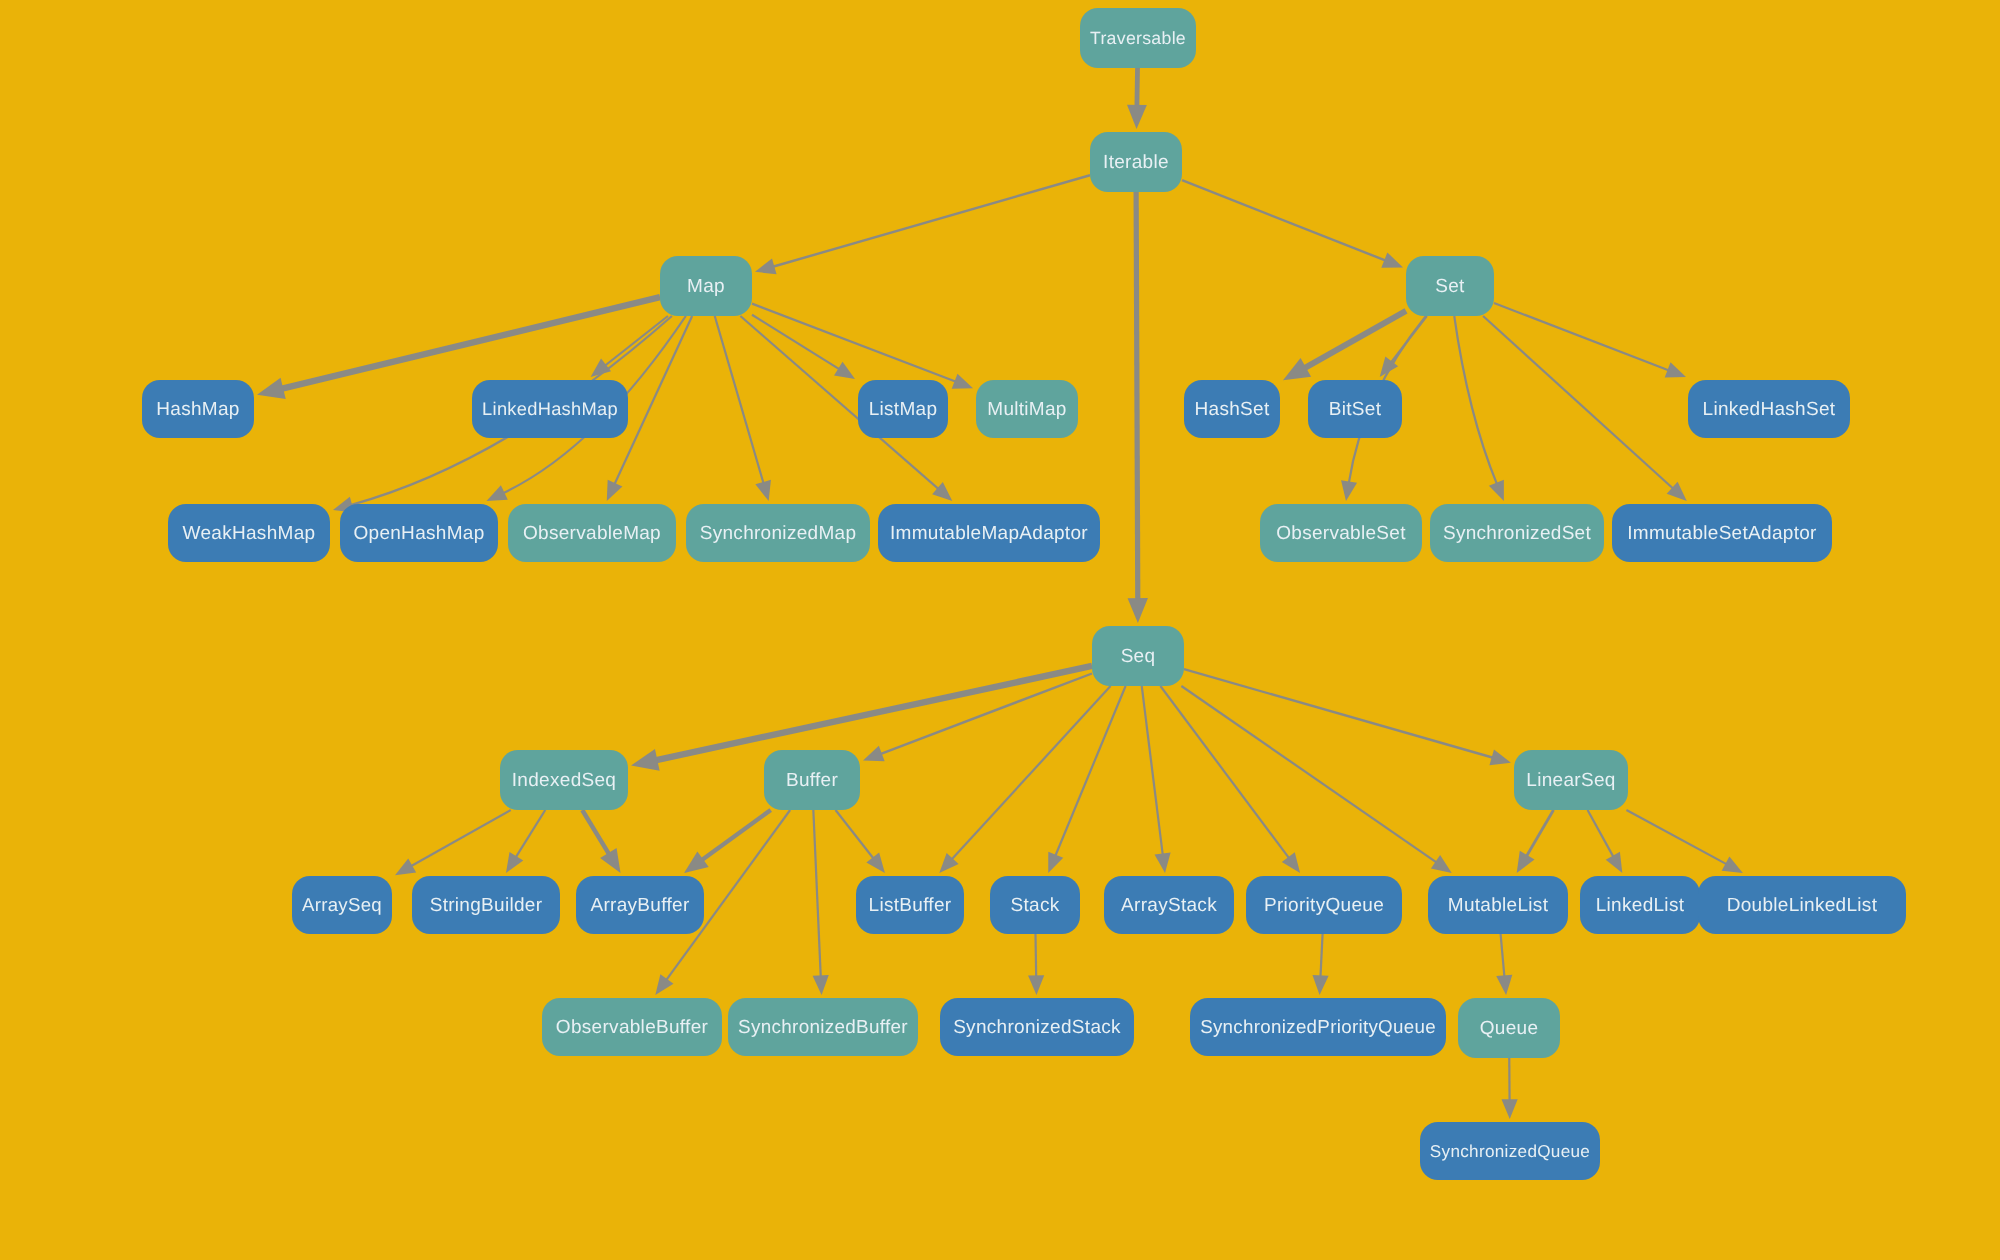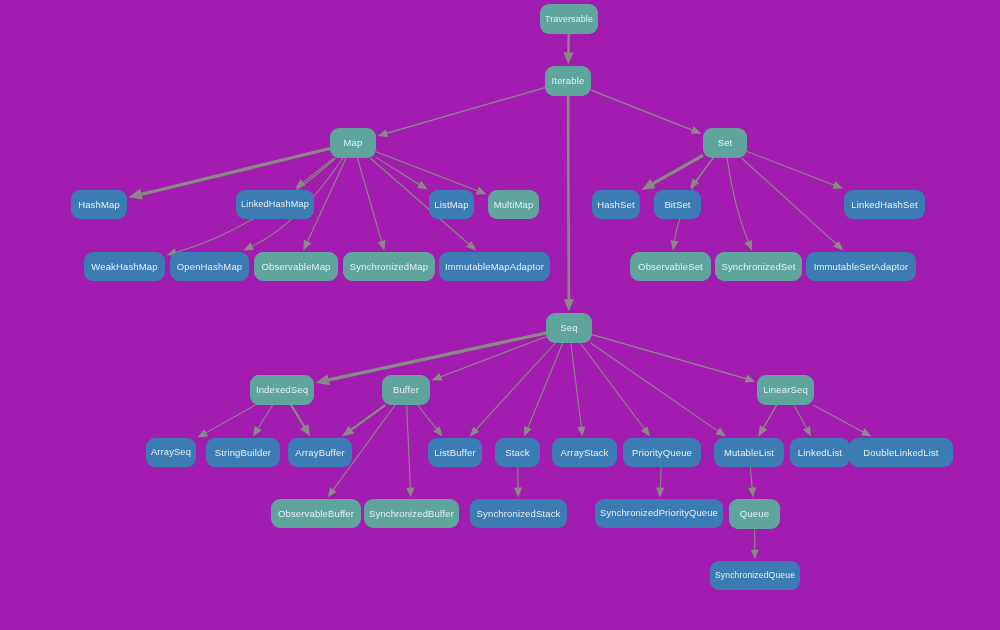--- a/index.html
+++ b/index.html
@@ -40,21 +40,21 @@
     stroke: #8a8a85;
   }
   .edge-head {
     fill: #8a8a85;
     stroke: none;
   }
 </style>
 </head>
 <body>
 
-<div id="canvas" style="background: #a21caf;">
+<div id="canvas" style="background: #eab308;">
   <svg id="graph-svg" viewBox="0 0 1000 630" preserveAspectRatio="none">
     <g id="edges-layer">
         <path d="M 568.758064516129 34 Q 568.5 50 568.4456218156723 53.37144742831745" class="edge-path" stroke="#8a8a85" stroke-width="2.4"></path>
         <polygon points="568.266129032258,64.5 563.5008520508721,52.337568995851456 573.4211617719149,52.497573991352155" class="edge-head" fill="#8a8a85"></polygon>
         <path d="M 545 87.63255813953488 Q 460.5 112 386.37822142742084 133.37465242558096" class="edge-path" stroke="#8a8a85" stroke-width="1.2"></path>
         <polygon points="377.5,135.93488372093023 385.9980801724155,129.1980539069006 388.28034349855545,137.1123541507729" class="edge-head" fill="#8a8a85"></polygon>
         <path d="M 591 90.0828025477707 Q 646.5 112 692.9058578143397 130.32588015598128" class="edge-path" stroke="#8a8a85" stroke-width="1.2"></path>
         <polygon points="701.5,133.71974522292993 690.6565229114432,133.8655093815657 693.6819111996946,126.20444549034852" class="edge-head" fill="#8a8a85"></polygon>
         <path d="M 568.0607287449393 96 Q 568.5 204.5 568.886862727921 300.05509379648333" class="edge-path" stroke="#8a8a85" stroke-width="2.6"></path>
         <polygon points="568.9331983805668,311.5 563.7817329069838,299.09475429850403 573.9840492941188,299.0534493738598" class="edge-head" fill="#8a8a85"></polygon>

